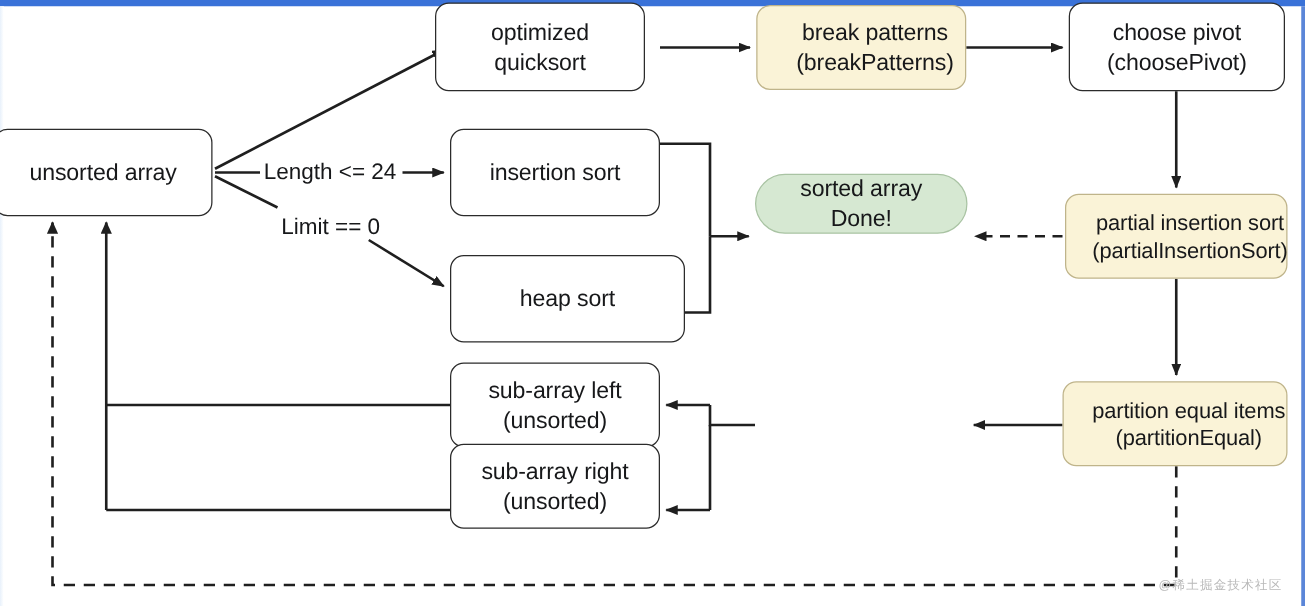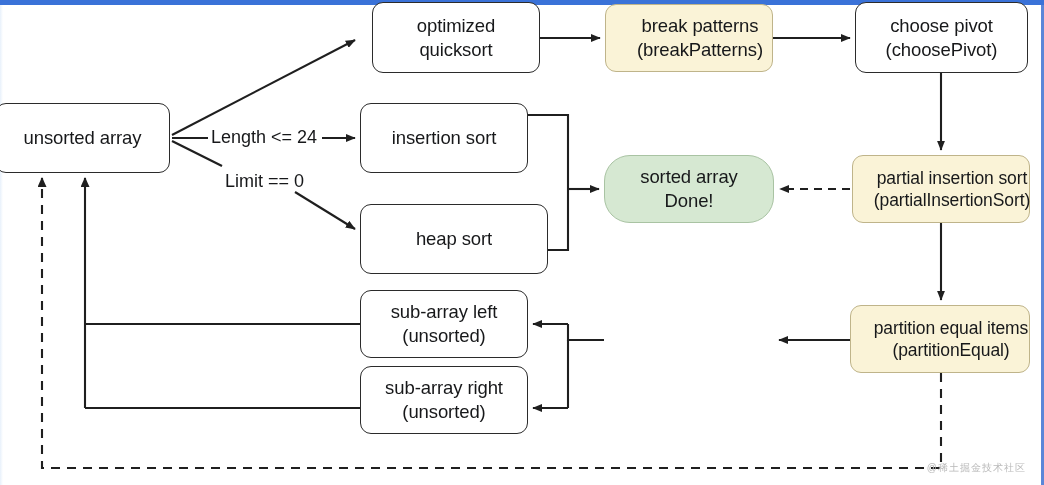--- a/index.html
+++ b/index.html
@@ -139,47 +139,47 @@
       <path d="M360,324 L85,324"></path>
       <path d="M360,408 L85,408"></path>
       <path d="M85,408 L85,178" marker-end="url(#ahu)"></path>
 
       <path stroke-dasharray="9,7" d="M941,373 L941,468 L42,468 L42,178" marker-end="url(#ahu)"></path>
     </g>
   </svg>
 
   <div class="node" style="left:-5px; top:103px; width:175px; height:70px;">unsorted array</div>
 
-  <div class="node" style="left:372px; top:2px; width:168px; height:71px;">optimized
+  <div class="node" style="left:348px; top:2px; width:168px; height:71px;">optimized
 quicksort</div>
 
   <div class="node cream" style="left:605px; top:4px; width:168px; height:68px;">break patterns
 (breakPatterns)</div>
 
   <div class="node" style="left:855px; top:2px; width:173px; height:71px;">choose pivot
 (choosePivot)</div>
 
   <div class="node" style="left:360px; top:103px; width:168px; height:70px;">insertion sort</div>
 
   <div class="node" style="left:360px; top:204px; width:188px; height:70px;">heap sort</div>
 
-  <div class="node green" style="left:604px; top:155px; width:170px; height:68px;border-radius:26px;">sorted array
+  <div class="node green" style="left:604px; top:139px; width:170px; height:48px;border-radius:26px;">sorted array
 Done!</div>
 
   <div class="node cream" style="left:852px; top:155px; width:178px; height:68px; font-size:17.5px;">partial insertion sort
 (partialInsertionSort)</div>
 
   <div class="node cream" style="left:850px; top:305px; width:180px; height:68px; font-size:17.5px;">partition equal items
 (partitionEqual)</div>
 
 
   <div class="node" style="left:360px; top:290px; width:168px; height:68px;">sub-array left
 (unsorted)</div>
 
-  <div class="node" style="left:360px; top:366px; width:168px; height:68px;">sub-array right
+  <div class="node" style="left:360px; top:355px; width:168px; height:68px;">sub-array right
 (unsorted)</div>
 
   <div class="edge-label" style="left:211px; top:128px;">Length &lt;= 24</div>
 
   <div class="edge-label" style="left:225px; top:172px;">Limit == 0</div>
 
   <div id="watermark">@稀土掘金技术社区</div>
 
 </div>
 

